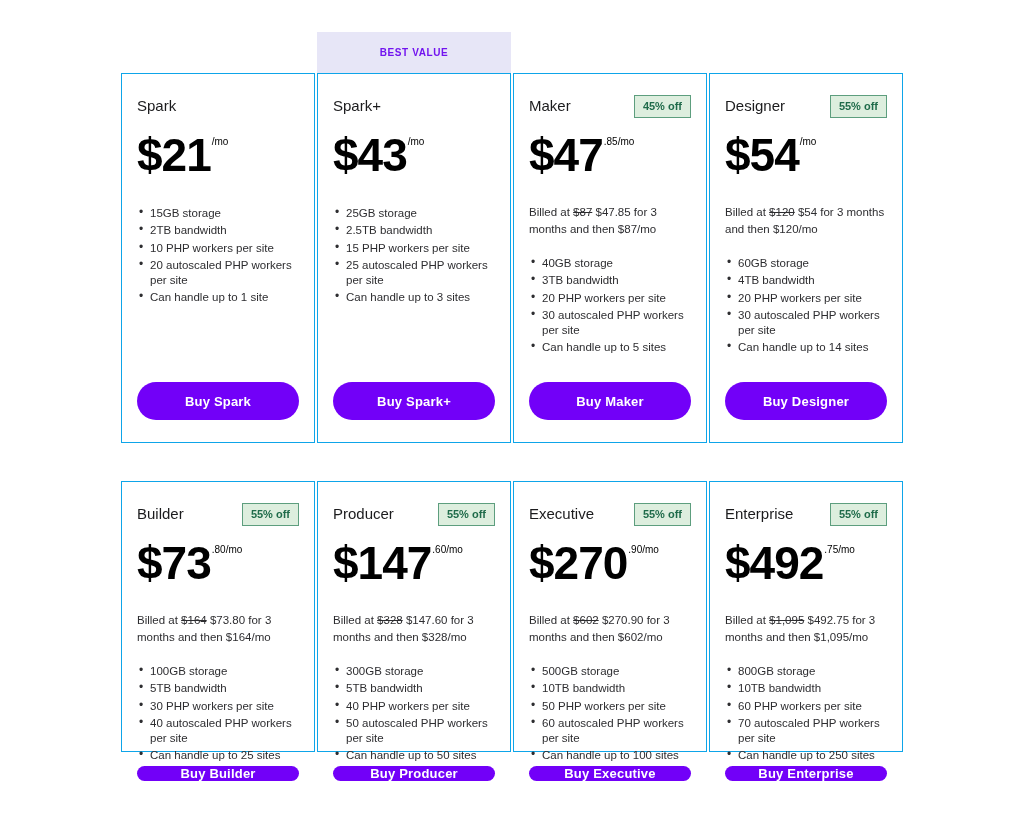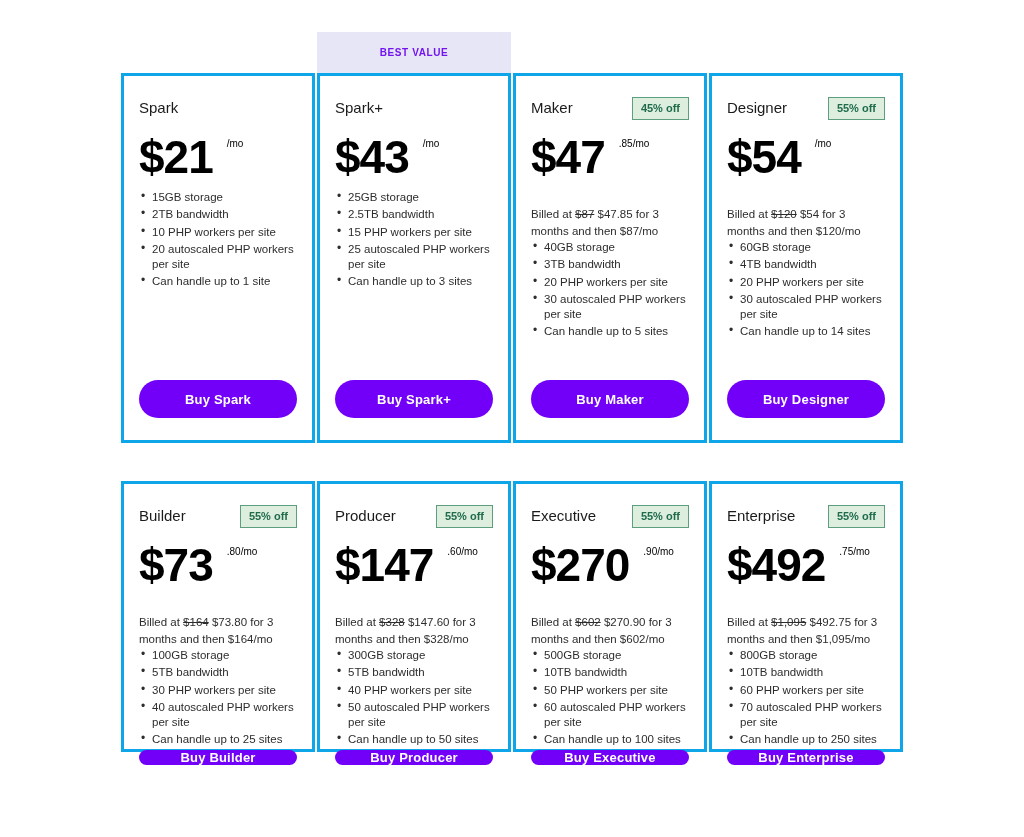--- a/index.html
+++ b/index.html
@@ -53,21 +53,21 @@
     font-weight: bold;
     letter-spacing: 0.6px;
     color: #7214ef;
   }
 
   .ribbon-spacer {
     height: 25px;
   }
 
   .card {
-    border: 3px solid #0ea5e9;
+    border: 1px solid #0ea5e9;
     background: #ffffff;
     padding: 18px 15px 22px 15px;
     display: flex;
     flex-direction: column;
   }
 
   .row-one .card { height: 370px; }
   .row-two .card { height: 271px; }
 
   .card-head {
@@ -107,37 +107,38 @@
     font-weight: bold;
     color: #000000;
     line-height: 0.95;
     letter-spacing: -1px;
   }
 
   .price-sup {
     font-size: 10px;
     color: #000000;
     margin-top: 2px;
-    margin-left: 14px;
+    margin-left: 1px;
     white-space: nowrap;
   }
 
   .billed {
     margin-top: 16px;
     font-size: 11.5px;
     line-height: 1.45;
     color: #2d2d30;
     min-height: 34px;
   }
 
   .billed .old { text-decoration: line-through; }
 
   .billed.empty { min-height: 0; margin-top: 0; }
 
   .features {
+    margin-top: 18px;
     list-style: none;
     flex: 1 1 auto;
   }
 
   .features li {
     position: relative;
     padding-left: 13px;
     font-size: 11.5px;
     line-height: 1.33;
     color: #2d2d30;

